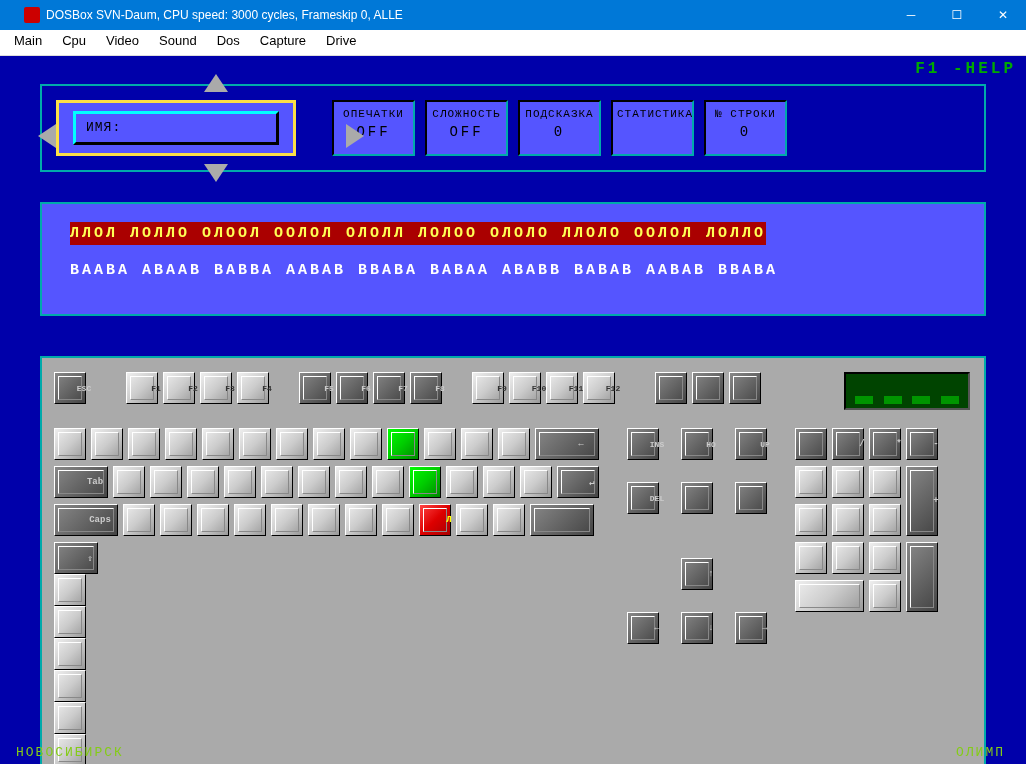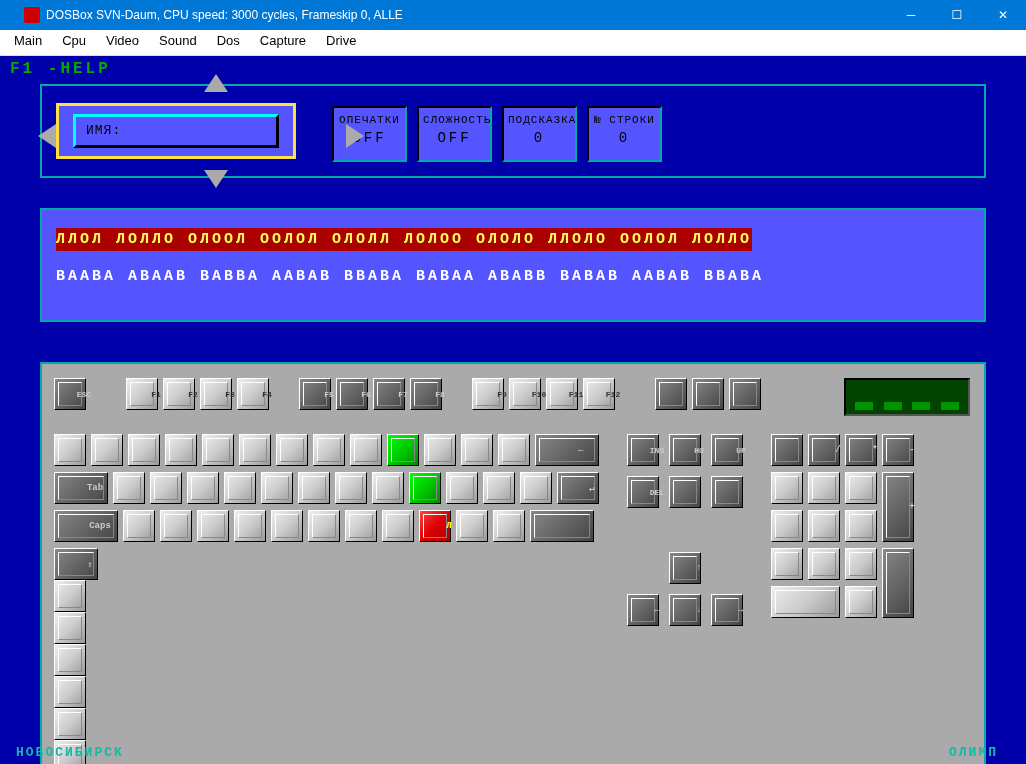--- a/index.html
+++ b/index.html
@@ -11,38 +11,38 @@
   .titlebar .title { flex: 1; }
   .titlebar .controls { display: flex; }
   .titlebar .ctrl { width: 46px; height: 30px; display: flex; align-items: center; justify-content: center; color: #fff; }
   
   
   .menubar { background: #fff; height: 26px; display: flex; align-items: flex-start; padding: 0 4px; border-bottom: 1px solid #ddd; font-size: 13px; }
   .menubar .item { padding: 3px 10px; cursor: default; }
   
   
   .dos-screen { background: #0000aa; width: 1026px; height: 708px; font-family: 'Courier New', monospace; position: relative; }
-  .help-line { color: #00aa00; font-weight: bold; font-size: 16px; letter-spacing: 3px; padding: 4px 10px; }
+  .help-line { color: #00aa00; font-weight: bold; font-size: 16px; letter-spacing: 3px; padding: 4px 10px; text-align: right; }
   
   
   .top-panel { border: 2px solid #00aaaa; margin: 2px 40px 0 40px; padding: 14px; position: relative; display: flex; align-items: center; gap: 10px; }
   .name-box { background: #5555ff; border: 3px solid #fde047; padding: 8px 14px; position: relative; width: 240px; height: 56px; }
   .name-box .inner { border-top: 3px solid #00ffff; border-left: 3px solid #00ffff; border-right: 3px solid #000; border-bottom: 3px solid #000; height: 100%; padding: 6px 10px; font-size: 13px; color: #000; letter-spacing: 1px; }
   .arrow { width: 0; height: 0; position: absolute; }
   .arrow.up { border-left: 12px solid transparent; border-right: 12px solid transparent; border-bottom: 18px solid #aaaaaa; top: -12px; left: 162px; }
   .arrow.down { border-left: 12px solid transparent; border-right: 12px solid transparent; border-top: 18px solid #aaaaaa; bottom: -12px; left: 162px; }
   .arrow.left { border-top: 12px solid transparent; border-bottom: 12px solid transparent; border-right: 18px solid #aaaaaa; left: -4px; top: 38px; }
   .arrow.right { border-top: 12px solid transparent; border-bottom: 12px solid transparent; border-left: 18px solid #aaaaaa; left: 304px; top: 38px; }
   
-  .stat-box { background: #5555ff; border-top: 2px solid #000; border-left: 2px solid #000; border-right: 2px solid #00aaaa; border-bottom: 2px solid #00aaaa; width: 75px; height: 56px; padding: 6px 4px; text-align: center; font-size: 11px; letter-spacing: 1px; color: #000; margin-top: 6px; }
+  .stat-box { background: #5555ff; border-top: 2px solid #000; border-left: 2px solid #000; border-right: 2px solid #00aaaa; border-bottom: 2px solid #00aaaa; width: 83px; height: 56px; padding: 6px 4px; text-align: center; font-size: 11px; letter-spacing: 1px; color: #000; }
   .stat-box .label { margin-bottom: 4px; }
   .stat-box .value { font-size: 14px; letter-spacing: 3px; }
   
   
-  .text-panel { border: 2px solid #00aaaa; margin: 30px 40px 0 40px; background: #5555ff; padding: 18px 14px; }
+  .text-panel { border: 2px solid #00aaaa; margin: 30px 40px 0 40px; background: #5555ff; padding: 18px 28px; }
   .typing-line { font-size: 15px; font-weight: bold; letter-spacing: 3px; padding: 3px 0; margin-bottom: 14px;}
   .typing-line.highlight { background: #aa0000; color: #ffff55; display: inline-block; }
   .typing-line.next { color: #ffffff; }
   
   
   .keyboard-panel { background: #aaaaaa; border: 2px solid #00aaaa; margin: 40px 40px 0 40px; padding: 14px 12px; position: relative; }
   .krow { display: flex; gap: 5px; margin-bottom: 6px; align-items: flex-start; }
   .key { background: linear-gradient(135deg,#eee 0%,#ccc 50%,#999 100%); border: 1px solid #000; border-top-color:#fff; border-left-color:#fff; width: 32px; height: 32px; display: flex; align-items: center; justify-content: center; font-size: 9px; font-weight: bold; color: #333; position: relative; }
   .key::after { content:''; position:absolute; inset:3px; border:1px solid #888; border-top-color:#fff; border-left-color:#fff; }
   .key.wide { width: 54px; text-align: center; }
@@ -51,25 +51,25 @@
   .key.green { background: linear-gradient(135deg,#0f0 0%,#0c0 50%,#080 100%); }
   .key.red { background: linear-gradient(135deg,#f44 0%,#d00 50%,#a00 100%); color:#ff0; }
   .key .lbl { position: relative; z-index: 2; margin-left: 28px; }
   .key.tall { height: 70px; }
   .gap-s { width: 20px; flex-shrink:0; }
   .gap-m { width: 30px; flex-shrink:0; }
   .fkey { font-size: 8px; }
   
   .lcd { background: #004400; border: 2px inset #555; width: 126px; height: 38px; position: absolute; right: 14px; top: 14px; display:flex; align-items:flex-end; justify-content:space-around; padding:4px; }
   .lcd .seg { width:18px; height:8px; background:#00cc00; opacity:0.6; }
-  .nav-cluster { display: grid; grid-template-columns: repeat(3,32px); gap: 10px; align-content: start;}
-  
-  .footer-text { position: absolute; bottom: 4px; font-size: 13px; font-weight: bold; letter-spacing: 2px; color: #14b8a6; }
+  .nav-cluster { display: grid; grid-template-columns: repeat(3,32px); gap: 22px; align-content: start;}
+  
+  .footer-text { position: absolute; bottom: 4px; font-size: 13px; font-weight: normal; letter-spacing: 2px; color: #84cc16; }
   .footer-text.left { left: 16px; }
-  .footer-text.right { right: 28px; }
+  .footer-text.right { right: 21px; }
 </style>
 </head>
 <body>
 
 <div class="titlebar">
   <div class="icon"></div>
   <div class="title">DOSBox SVN-Daum, CPU speed:     3000 cycles, Frameskip  0,     ALLE</div>
   <div class="controls">
     <div class="ctrl">─</div>
     <div class="ctrl">☐</div>
@@ -105,20 +105,24 @@
     </div>
     <div class="stat-box">
       <div class="label">СЛОЖНОСТЬ</div>
       <div class="value">OFF</div>
     </div>
     <div class="stat-box">
       <div class="label">ПОДСКАЗКА</div>
       <div class="value">0</div>
     </div>
     <div class="stat-box">
+      <div class="label">СТАТИСТИКА</div>
+      <div class="value"></div>
+    </div>
+    <div class="stat-box">
       <div class="label">№ СТРОКИ</div>
       <div class="value">0</div>
     </div>
   </div>
 
   <div class="text-panel">
     <div><span class="typing-line highlight">ЛЛОЛ ЛОЛЛО ОЛООЛ ООЛОЛ ОЛОЛЛ ЛОЛОО ОЛОЛО ЛЛОЛО ООЛОЛ ЛОЛЛО</span></div>
     <div class="typing-line next">ВААВА АВААВ ВАВВА ААВАВ ВВАВА ВАВАА АВАВВ ВАВАВ ААВАВ ВВАВА</div>
   </div>
 

